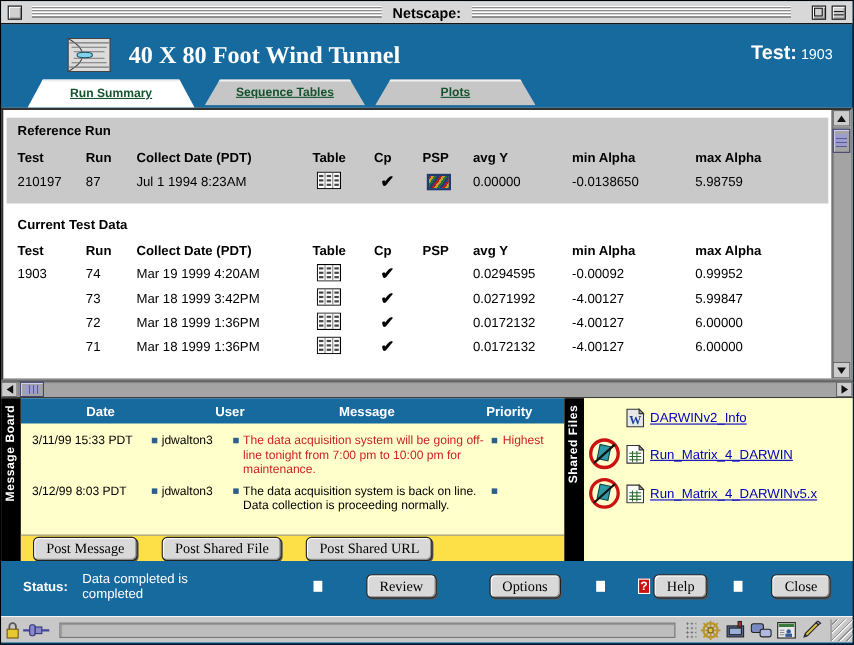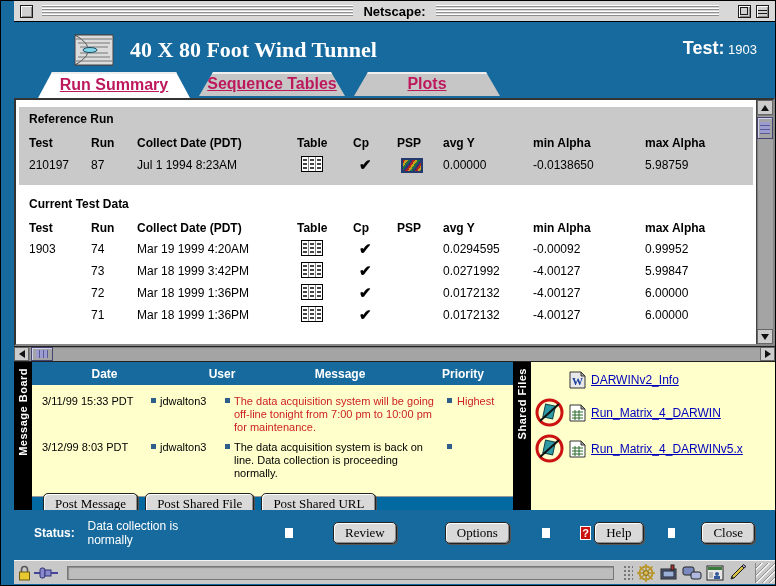--- a/index.html
+++ b/index.html
@@ -1,17 +1,17 @@
 <!DOCTYPE html>
 <html><head>
 <meta charset="utf-8">
 <style>
   * { box-sizing: border-box; margin: 0; padding: 0; }
   html,body { width:776px; height:586px; background:#000; font-family:"Liberation Sans",sans-serif; }
-  .window { position:absolute; inset:0; border:1px solid #000; display:flex; flex-direction:column; background:#176a9e;padding-left:13px; }
+  .window { position:absolute; inset:0; border:1px solid #000; display:flex; flex-direction:column; background:#176a9e; }
 
   
   .titlebar { height:21px; background:#d8d8d8; border-bottom:1px solid #000; display:flex; align-items:center; padding:0 6px; position:relative; }
   .pinstripes { position:absolute; left:28px; right:56px; top:4px; bottom:4px;
     background:repeating-linear-gradient(to bottom,#ffffff 0 1px,#8f8f8f 1px 2px,#d8d8d8 2px 3px); }
   .tb-box { width:13px; height:13px; background:#d0d0d0; border:1px solid #1a1a1a;
     box-shadow:inset 1px 1px 0 #fff, inset -1px -1px 0 #8a8a8a; z-index:2; }
   .tb-box.zoom { position:relative; }
   .tb-box.zoom::after { content:""; position:absolute; left:1px; top:1px; width:6px; height:6px; border:1px solid #1a1a1a; }
   .tb-box.shade { position:relative; }
@@ -23,21 +23,21 @@
   
   .app-header { height:76px; position:relative; }
   .header-row { display:flex; align-items:center; padding:12px 18px 0 16px;margin-left:42px; }
   .logo { width:44px; height:32px; }
   .app-title { margin-left:14px; color:#fff; font-family:"Liberation Serif",serif; font-weight:bold; font-size:22px; }
   .test-box { margin-left:auto; color:#fff; font-size:13px; margin-top:-4px; }
   .test-box b { font-size:18px; }
   .tabs { position:absolute; bottom:0; left:24px; display:flex; gap:9px; }
   .tab { width:146px; height:24px; background:#c6c6c6; display:flex; align-items:center; justify-content:center;
     clip-path:polygon(14px 0, calc(100% - 14px) 0, 100% 100%, 0 100%);
-    font-size:16px; font-weight:bold; color:#be185d; box-shadow:inset 0 2px 0 #eee; }
+    font-size:11px; font-weight:bold; color:#14532d; box-shadow:inset 0 2px 0 #eee; }
   .tab span { text-decoration:underline; }
   .tab.active { background:#fff; height:26px; width:152px; }
 
   
   .main-frame { height:248px; background:#fff; border:2px solid #555; border-color:#333 #888 #888 #333; display:flex; }
   .table-area { flex:1; overflow:hidden; font-size:12px; color:#000; }
   .ref-section { background:#c9c9c9; margin:7px 3px 0 3px; padding:5px 0 8px 10px; }
   .section-title { font-weight:bold; font-size:12px; margin-bottom:7px; }
   .rgrid { display:grid; grid-template-columns:62px 46px 160px 56px 44px 46px 90px 112px 1fr; align-items:center; }
   .rgrid.hdr { font-weight:bold; height:20px; }
@@ -69,21 +69,21 @@
   .middle { height:148px; display:flex; background:#ffffcc; }
   .strip { width:18px; background:#000; color:#fff; display:flex; align-items:flex-start; justify-content:center; padding-top:6px; }
   .strip span { writing-mode:vertical-rl; transform:rotate(180deg); font-size:11px; font-weight:bold; letter-spacing:.5px; white-space:nowrap; }
   .mb-panel { flex:1; display:flex; flex-direction:column; background:#ffffcc; }
   .mb-header { height:23px; background:#176a9e; color:#fff; font-weight:bold; font-size:12px;
     display:grid; grid-template-columns:145px 90px 1fr 100px; align-items:center; text-align:center; }
   .mb-body { flex:1; padding:10px 4px 0 10px; font-size:11px; overflow:hidden; }
   .msg-row { display:grid; grid-template-columns:104px 14px 60px 14px 1fr 16px 52px; margin-bottom:7px; line-height:13px; }
   .bullet { width:5px; height:5px; background:#2d5f8a; margin-top:3px; justify-self:center; }
   .msg-red { color:#cc2222; }
-  .mb-footer { height:14px; background:#0369a1; border-top:1px solid #999; display:flex; align-items:center; gap:7px; padding-left:11px; }
+  .mb-footer { height:24px; background:#fde047; border-top:1px solid #999; display:flex; align-items:center; gap:22px; padding-left:11px; }
   .mac-btn { font-family:"Liberation Serif",serif; font-size:13px; color:#000; background:#d9d9d9;
     border:1px solid #222; border-radius:5px; padding:2px 11px;
     box-shadow:inset 1px 1px 0 #fff, inset -1px -1px 0 #8d8d8d, 1px 1px 0 #555; cursor:pointer; }
   .sf-panel { width:244px; background:#ffffcc; padding:9px 4px 0 4px; font-size:12px; }
   .sf-row { display:flex; align-items:center; gap:5px; margin-bottom:7px; }
   .sf-row.indent { margin-left:34px; margin-bottom:9px; }
   .sf-link { color:#0000bb; text-decoration:underline; cursor:pointer; }
 
   
   .status-bar { height:50px; background:#176a9e; color:#fff; display:flex; align-items:center; font-size:12px; padding:0 20px 4px 20px;justify-content:space-between; }
@@ -440,21 +440,21 @@
               <line x1="10" y1="6" x2="10" y2="16"></line>
             </g>
         </svg>
         <span class="sf-link">Run_Matrix_4_DARWINv5.x</span>
       </div>
     </div>
   </div>
 
   <div class="status-bar">
     <div class="status-label">Status:</div>
-    <div>Data collection is normally</div>
+    <div>Data completed is completed</div>
     <div class="wsq" style="margin-left:88px"></div>
     <button class="mac-btn" style="margin-left:40px">Review</button>
     <button class="mac-btn" style="margin-left:48px">Options</button>
     <div class="wsq" style="margin-left:32px"></div>
     <div class="help-badge" style="margin-left:30px">?</div>
     <button class="mac-btn" style="margin-left:3px">Help</button>
     <div class="wsq" style="margin-left:24px"></div>
     <button class="mac-btn" style="margin-left:26px">Close</button>
   </div>
 

